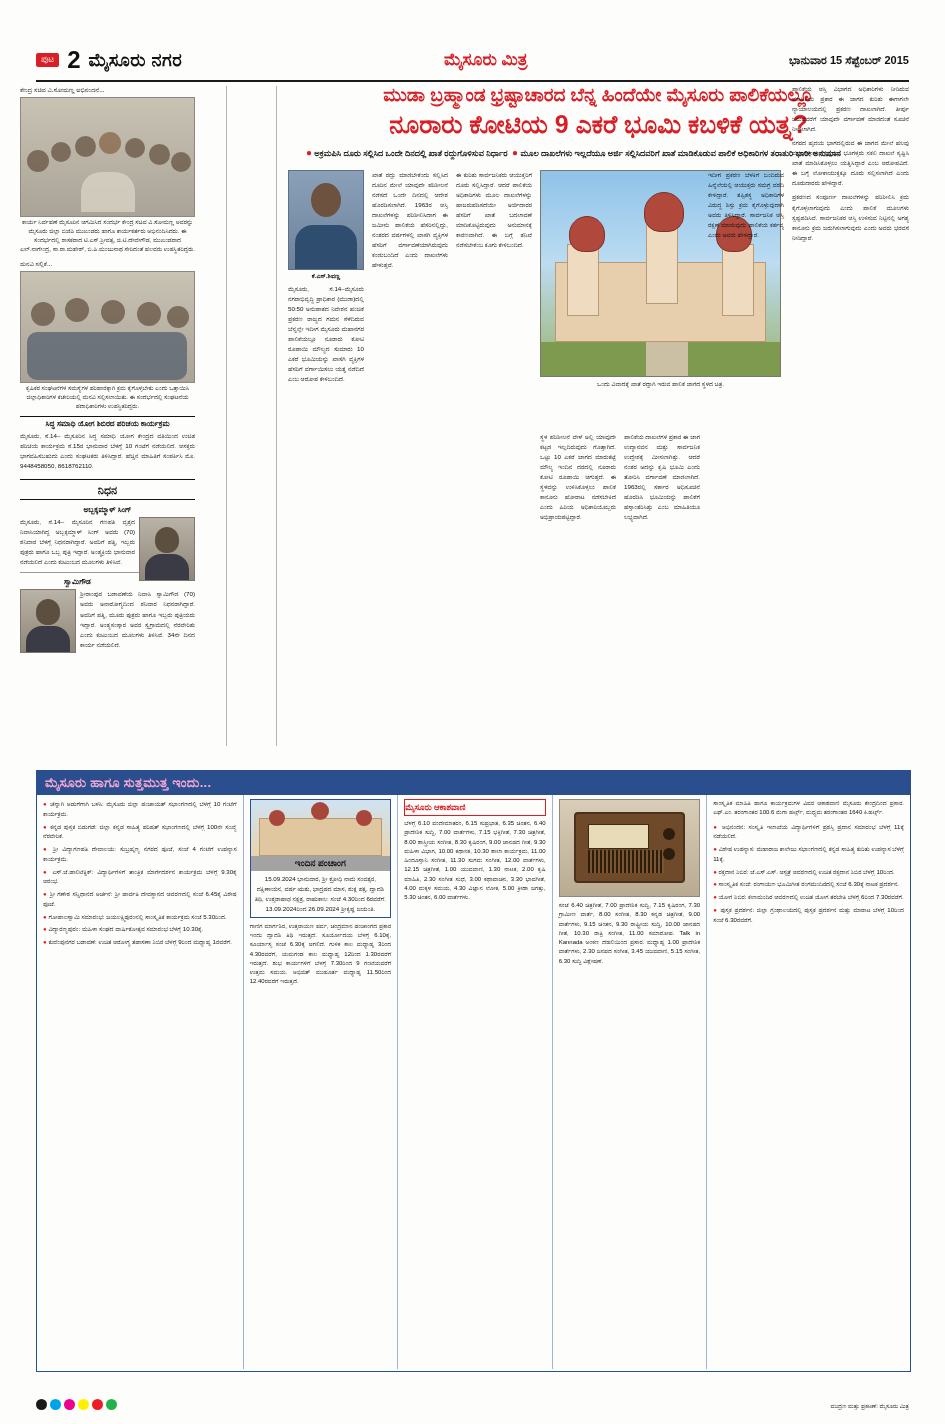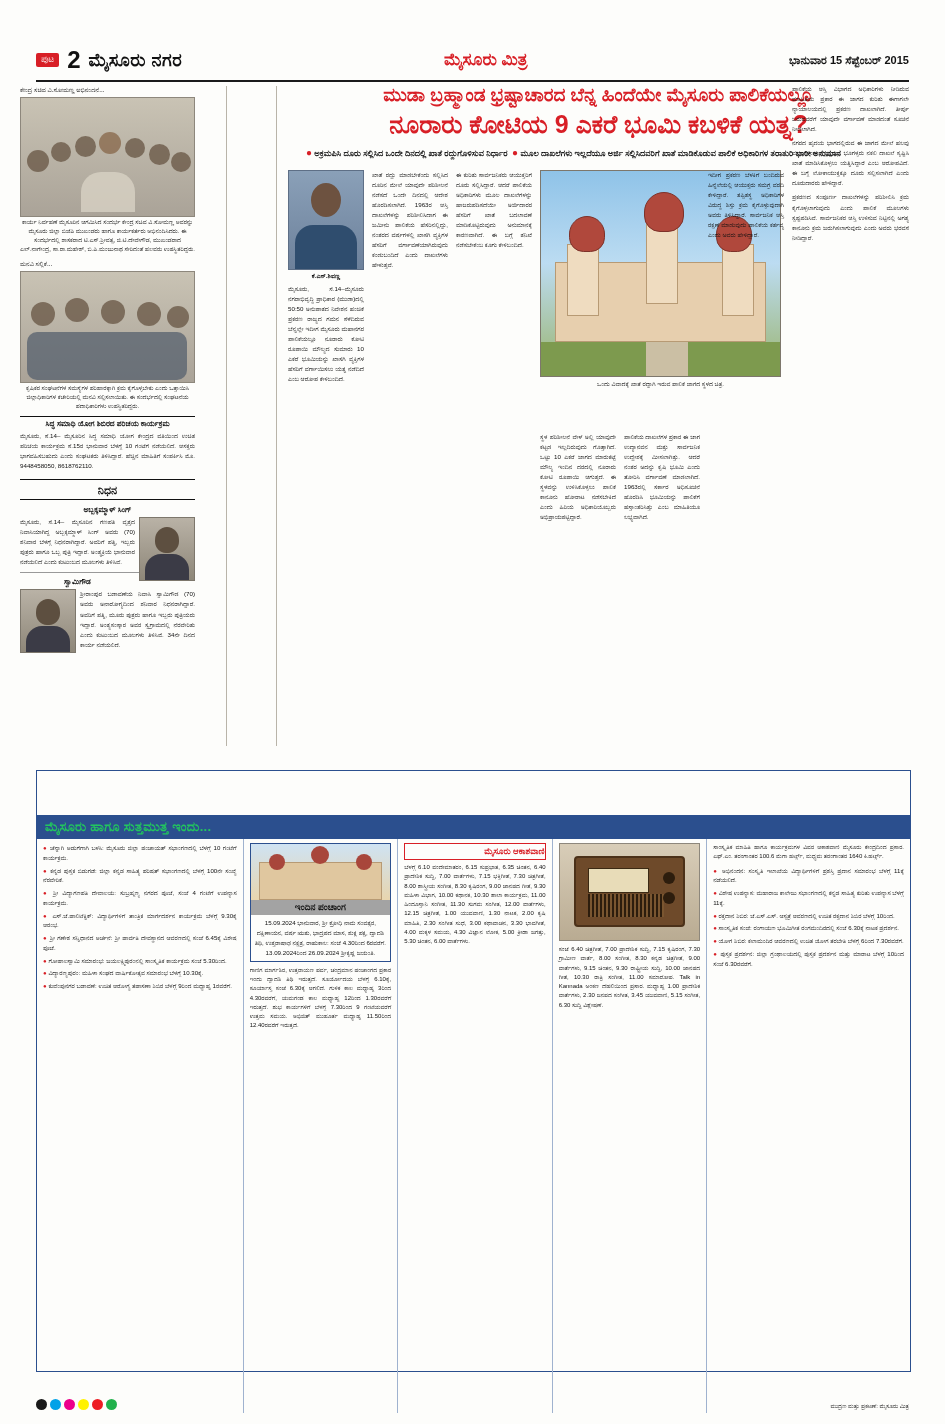--- a/index.html
+++ b/index.html
@@ -106,22 +106,22 @@
   .palace-tower { position:absolute; width:30px; background:#efdcc0; border:1px solid #b79a74; }
   .palace-lawn { position:absolute; left:0; right:0; bottom:0; height:34px; background:#7d9a4e; }
   .palace-path { position:absolute; left:44%; bottom:0; width:42px; height:34px; background:#cbbfa4; }
 
   
   .bottom {
     position:absolute; left:36px; top:770px; width:873px; height:600px;
     border:1px solid #2b4f8e;
   }
   .bottom-head {
-    background:#2b4f8e; color:#22c55e; font-size:13px; font-weight:bold;
-    padding:4px 8px; letter-spacing:.3px;margin-top:44px;
+    background:#2b4f8e; color:#f9a8d4; font-size:13px; font-weight:bold;
+    padding:4px 8px; letter-spacing:.3px;
   }
   .bottom-cols { display:flex; height:574px; }
   .bcol { padding:4px 6px; border-right:1px solid #9fb2cf; overflow:hidden; }
   .bcol:last-child { border-right:none; }
   .bc1 { width:208px; }
   .bc2 { width:152px; }
   .bc3 { width:152px; }
   .bc4 { width:152px; }
   .bc5 { width:205px; }
   .bullet-list { font-size:6.1px; line-height:1.6; text-align:justify; }
@@ -130,21 +130,21 @@
 
   .panch-box { border:1px solid #2b4f8e; margin-bottom:4px; }
   .panch-img { height:56px; background:linear-gradient(#cfe3f3,#e8d5ae); position:relative; overflow:hidden; }
   .panch-pal { position:absolute; left:8px; right:8px; bottom:0; height:36px; background:#e0c79f; border:1px solid #b79a74; }
   .panch-dome { position:absolute; width:16px; height:16px; border-radius:50%; background:#a8463b; }
   .panch-title { background:#a3a3a3; color:#111; font-size:9px; font-weight:bold; text-align:center; padding:2px 0; }
   .panch-body { font-size:6.2px; line-height:1.6; padding:3px 4px; text-align:center; }
 
   .akash-head {
     border:1px solid #d81f26; color:#d81f26; font-size:8.5px; font-weight:bold;
-    text-align:right; padding:2px 0; margin-bottom:3px;
+    text-align:left; padding:2px 0; margin-bottom:3px;
   }
   .radio-img {
     height:96px; margin-bottom:4px; border:1px solid #8d877c;
     background:linear-gradient(#d8cdb8,#b9ab92); position:relative; overflow:hidden;
   }
   .radio-body { position:absolute; left:10%; right:10%; top:12%; bottom:14%;
     background:#6e4a2a; border:2px solid #4b3119; border-radius:4px; }
   .radio-dial { position:absolute; left:12%; top:16%; width:54%; height:34%;
     background:#e8dcb8; border:1px solid #3b2a14; }
   .radio-grille { position:absolute; left:12%; bottom:12%; width:70%; height:34%;

